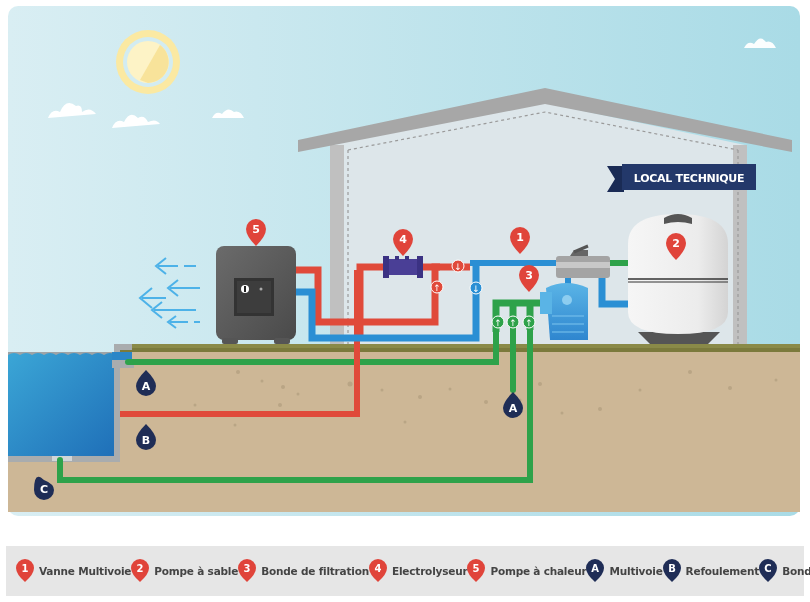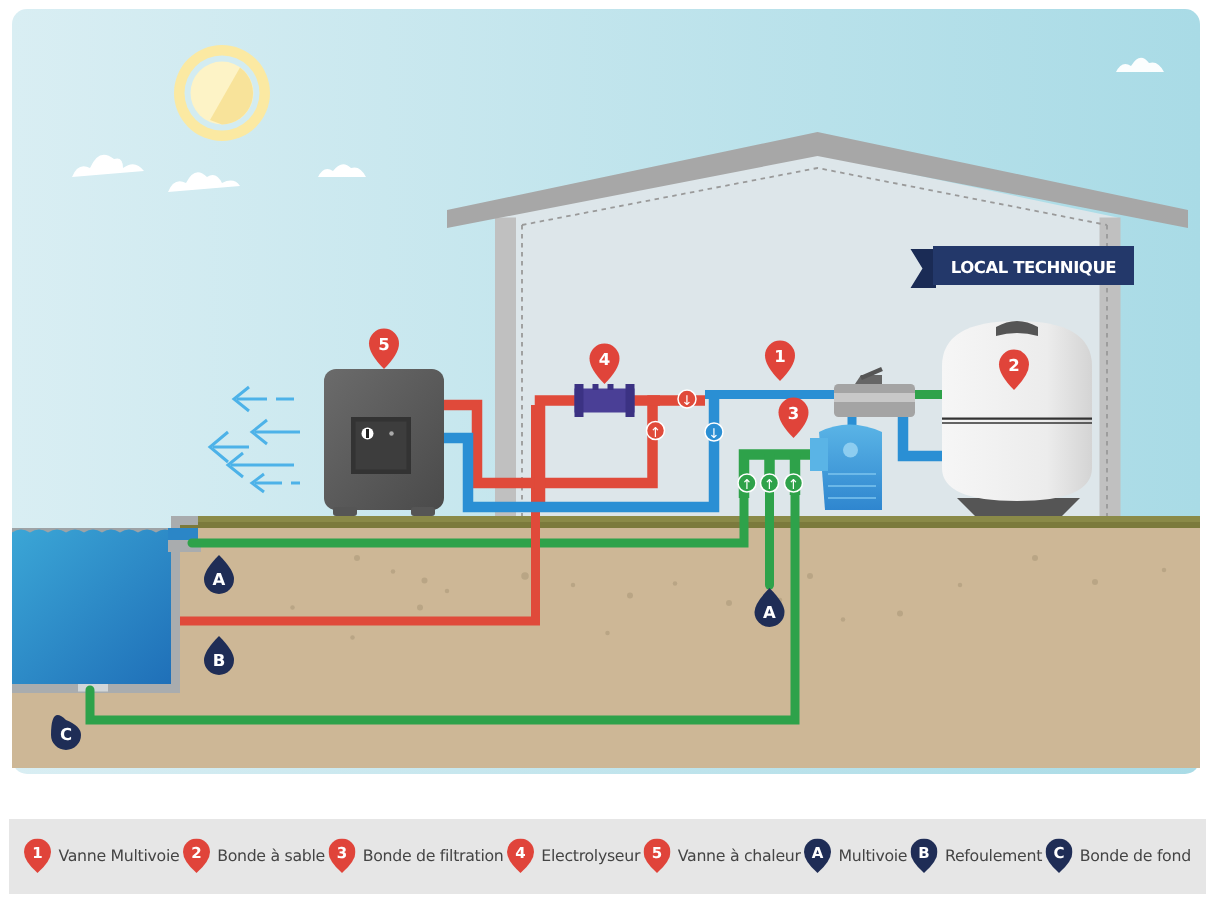--- a/index.html
+++ b/index.html
@@ -2,21 +2,21 @@
 <html><head>
 <meta charset="utf-8">
 <style>
   html,body{margin:0;padding:0;background:#ffffff;}
   body{width:810px;height:602px;position:relative;overflow:hidden;font-family:"DejaVu Sans",sans-serif;}
   #scene{position:absolute;left:0;top:0;width:810px;height:520px;}
   #legend{position:absolute;left:6px;top:546px;width:798px;height:50px;background:#e6e6e6;display:flex;align-items:center;justify-content:space-between;padding:0 10px;box-sizing:border-box;}
   .leg-item{display:flex;align-items:center;gap:5px;}
   .leg-pin{width:18px;height:24px;position:relative;flex:0 0 auto;}
   .leg-pin svg{display:block;}
-  .leg-label{font-family:"DejaVu Sans",sans-serif;font-size:10.5px;font-weight:normal;color:#444;white-space:nowrap;letter-spacing:-0.2px;}
+  .leg-label{font-family:"DejaVu Sans",sans-serif;font-size:10.5px;font-weight:bold;color:#444;white-space:nowrap;letter-spacing:-0.2px;}
   .banner-text{font-family:"DejaVu Sans",sans-serif;font-weight:bold;font-size:11px;fill:#ffffff;letter-spacing:-0.3px;}
   .pin-text{font-family:"DejaVu Sans",sans-serif;font-weight:bold;font-size:11px;fill:#ffffff;}
 </style>
 </head>
 <body>
 
 <svg id="scene" width="810" height="520" viewBox="0 0 810 520" xmlns="http://www.w3.org/2000/svg">
   <defs>
     <linearGradient id="skyG" x1="0" y1="0" x2="1" y2="0">
       <stop offset="0" stop-color="#d9eef3"></stop>
@@ -274,21 +274,21 @@
       </span>
       <span class="leg-label">Vanne Multivoie</span>
     </div>
     <div class="leg-item">
       <span class="leg-pin">
         <svg width="18" height="24" viewBox="0 0 18 24">
           <path d="M9 23 q-9 -8 -9 -14 a9 9 0 0 1 18 0 q0 6 -9 14 z" fill="#e0443a"></path>
           <text x="9" y="13" text-anchor="middle" font-family="DejaVu Sans, sans-serif" font-weight="bold" font-size="10" fill="#fff">2</text>
         </svg>
       </span>
-      <span class="leg-label">Bonde à sable</span>
+      <span class="leg-label">Pompe à sable</span>
     </div>
     <div class="leg-item">
       <span class="leg-pin">
         <svg width="18" height="24" viewBox="0 0 18 24">
           <path d="M9 23 q-9 -8 -9 -14 a9 9 0 0 1 18 0 q0 6 -9 14 z" fill="#e0443a"></path>
           <text x="9" y="13" text-anchor="middle" font-family="DejaVu Sans, sans-serif" font-weight="bold" font-size="10" fill="#fff">3</text>
         </svg>
       </span>
       <span class="leg-label">Bonde de filtration</span>
     </div>
@@ -301,21 +301,21 @@
       </span>
       <span class="leg-label">Electrolyseur</span>
     </div>
     <div class="leg-item">
       <span class="leg-pin">
         <svg width="18" height="24" viewBox="0 0 18 24">
           <path d="M9 23 q-9 -8 -9 -14 a9 9 0 0 1 18 0 q0 6 -9 14 z" fill="#e0443a"></path>
           <text x="9" y="13" text-anchor="middle" font-family="DejaVu Sans, sans-serif" font-weight="bold" font-size="10" fill="#fff">5</text>
         </svg>
       </span>
-      <span class="leg-label">Vanne à chaleur</span>
+      <span class="leg-label">Pompe à chaleur</span>
     </div>
     <div class="leg-item">
       <span class="leg-pin">
         <svg width="18" height="24" viewBox="0 0 18 24">
           <path d="M9 23 q-9 -8 -9 -14 a9 9 0 0 1 18 0 q0 6 -9 14 z" fill="#1f2d56"></path>
           <text x="9" y="13" text-anchor="middle" font-family="DejaVu Sans, sans-serif" font-weight="bold" font-size="10" fill="#fff">A</text>
         </svg>
       </span>
       <span class="leg-label">Multivoie</span>
     </div>

